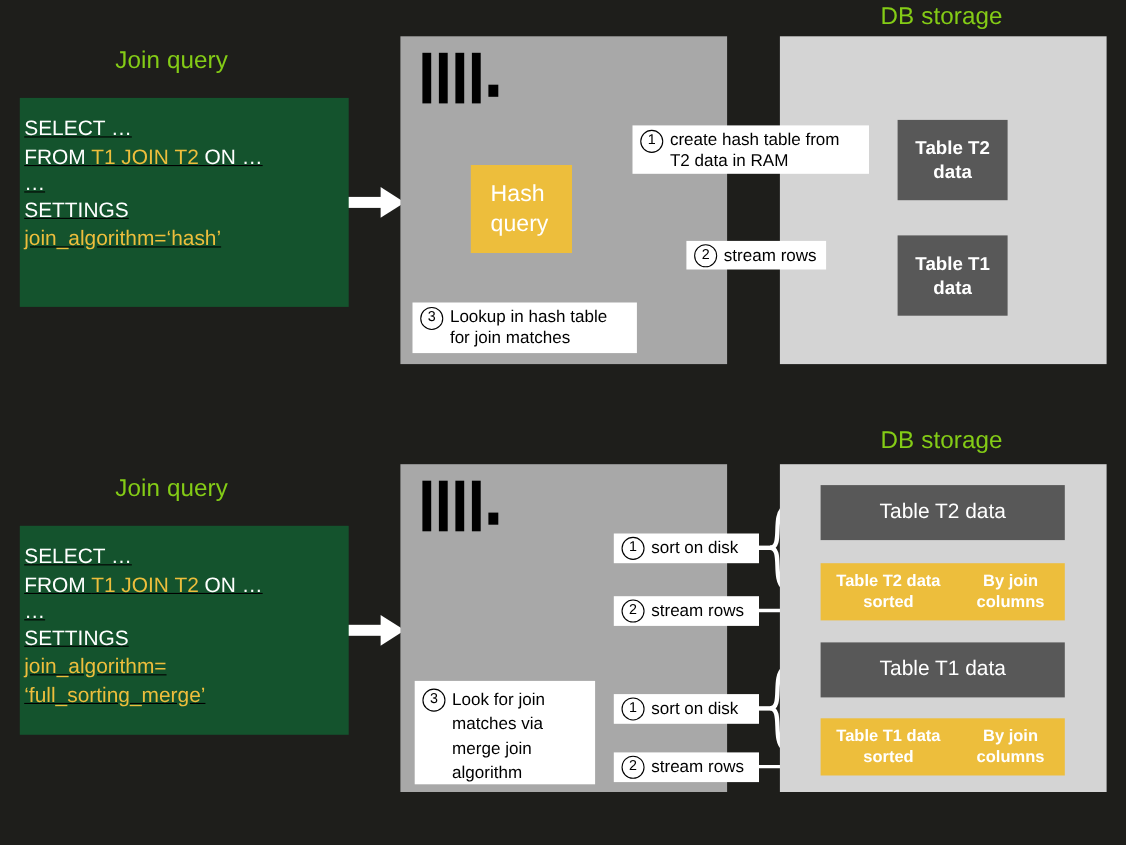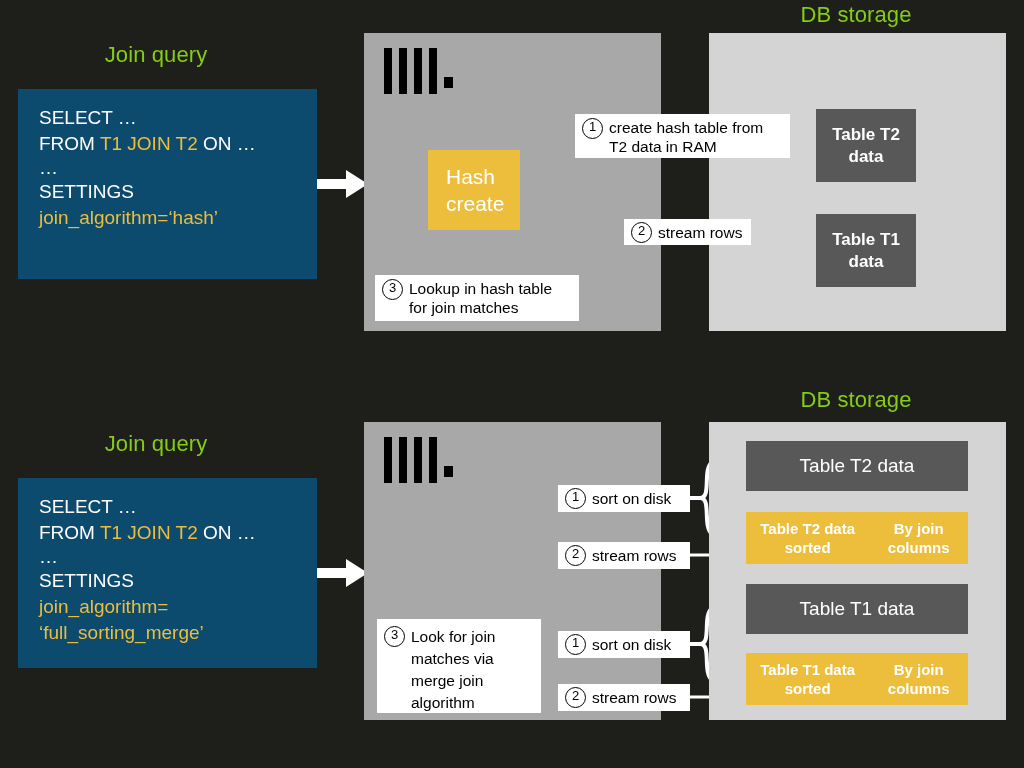--- a/index.html
+++ b/index.html
@@ -24,23 +24,24 @@
     color: #84cc16;
     font-size: 22px;
     font-weight: 400;
     text-align: center;
     letter-spacing: 0.1px;
     white-space: nowrap;
   }
 
   
   .query-box {
-    background: #0c4a6e;
-    box-sizing: border-box;
-    padding: 16px 21px 10px 21px;
+    background: #14532d;
+    box-sizing: border-box;
+    padding: 16px 21px 10px 4px;
+    text-decoration: underline;
   }
   .query-line {
     color: #ffffff;
     font-size: 19px;
     line-height: 26px;
     white-space: nowrap;
   }
   .kw-yellow { color: #edbe3c; }
   .ellipsis-line { line-height: 22px; }
 
@@ -219,21 +220,21 @@
       <div class="ch-bar" style="left:0px;"></div>
       <div class="ch-bar" style="left:15px;"></div>
       <div class="ch-bar" style="left:30px;"></div>
       <div class="ch-bar" style="left:45px;"></div>
       <div class="ch-dot" style="left:60px; top:29px;"></div>
     </div>
   </div>
 
   <div class="abs hash-box" style="left:428px; top:150px; width:92px; height:80px;">
     <span>Hash</span>
-    <span>create</span>
+    <span>query</span>
   </div>
 
   <div class="abs storage-panel" style="left:709px; top:33px; width:297px; height:298px;"></div>
 
   <div class="abs tbl-dark" style="left:816px; top:109px; width:100px; height:73px;">
     <span style="font-size:17px;">Table T2</span>
     <span style="font-size:17px;">data</span>
   </div>
 
   <div class="abs tbl-dark" style="left:816px; top:197px; width:100px; height:73px;margin-top:17px;">

